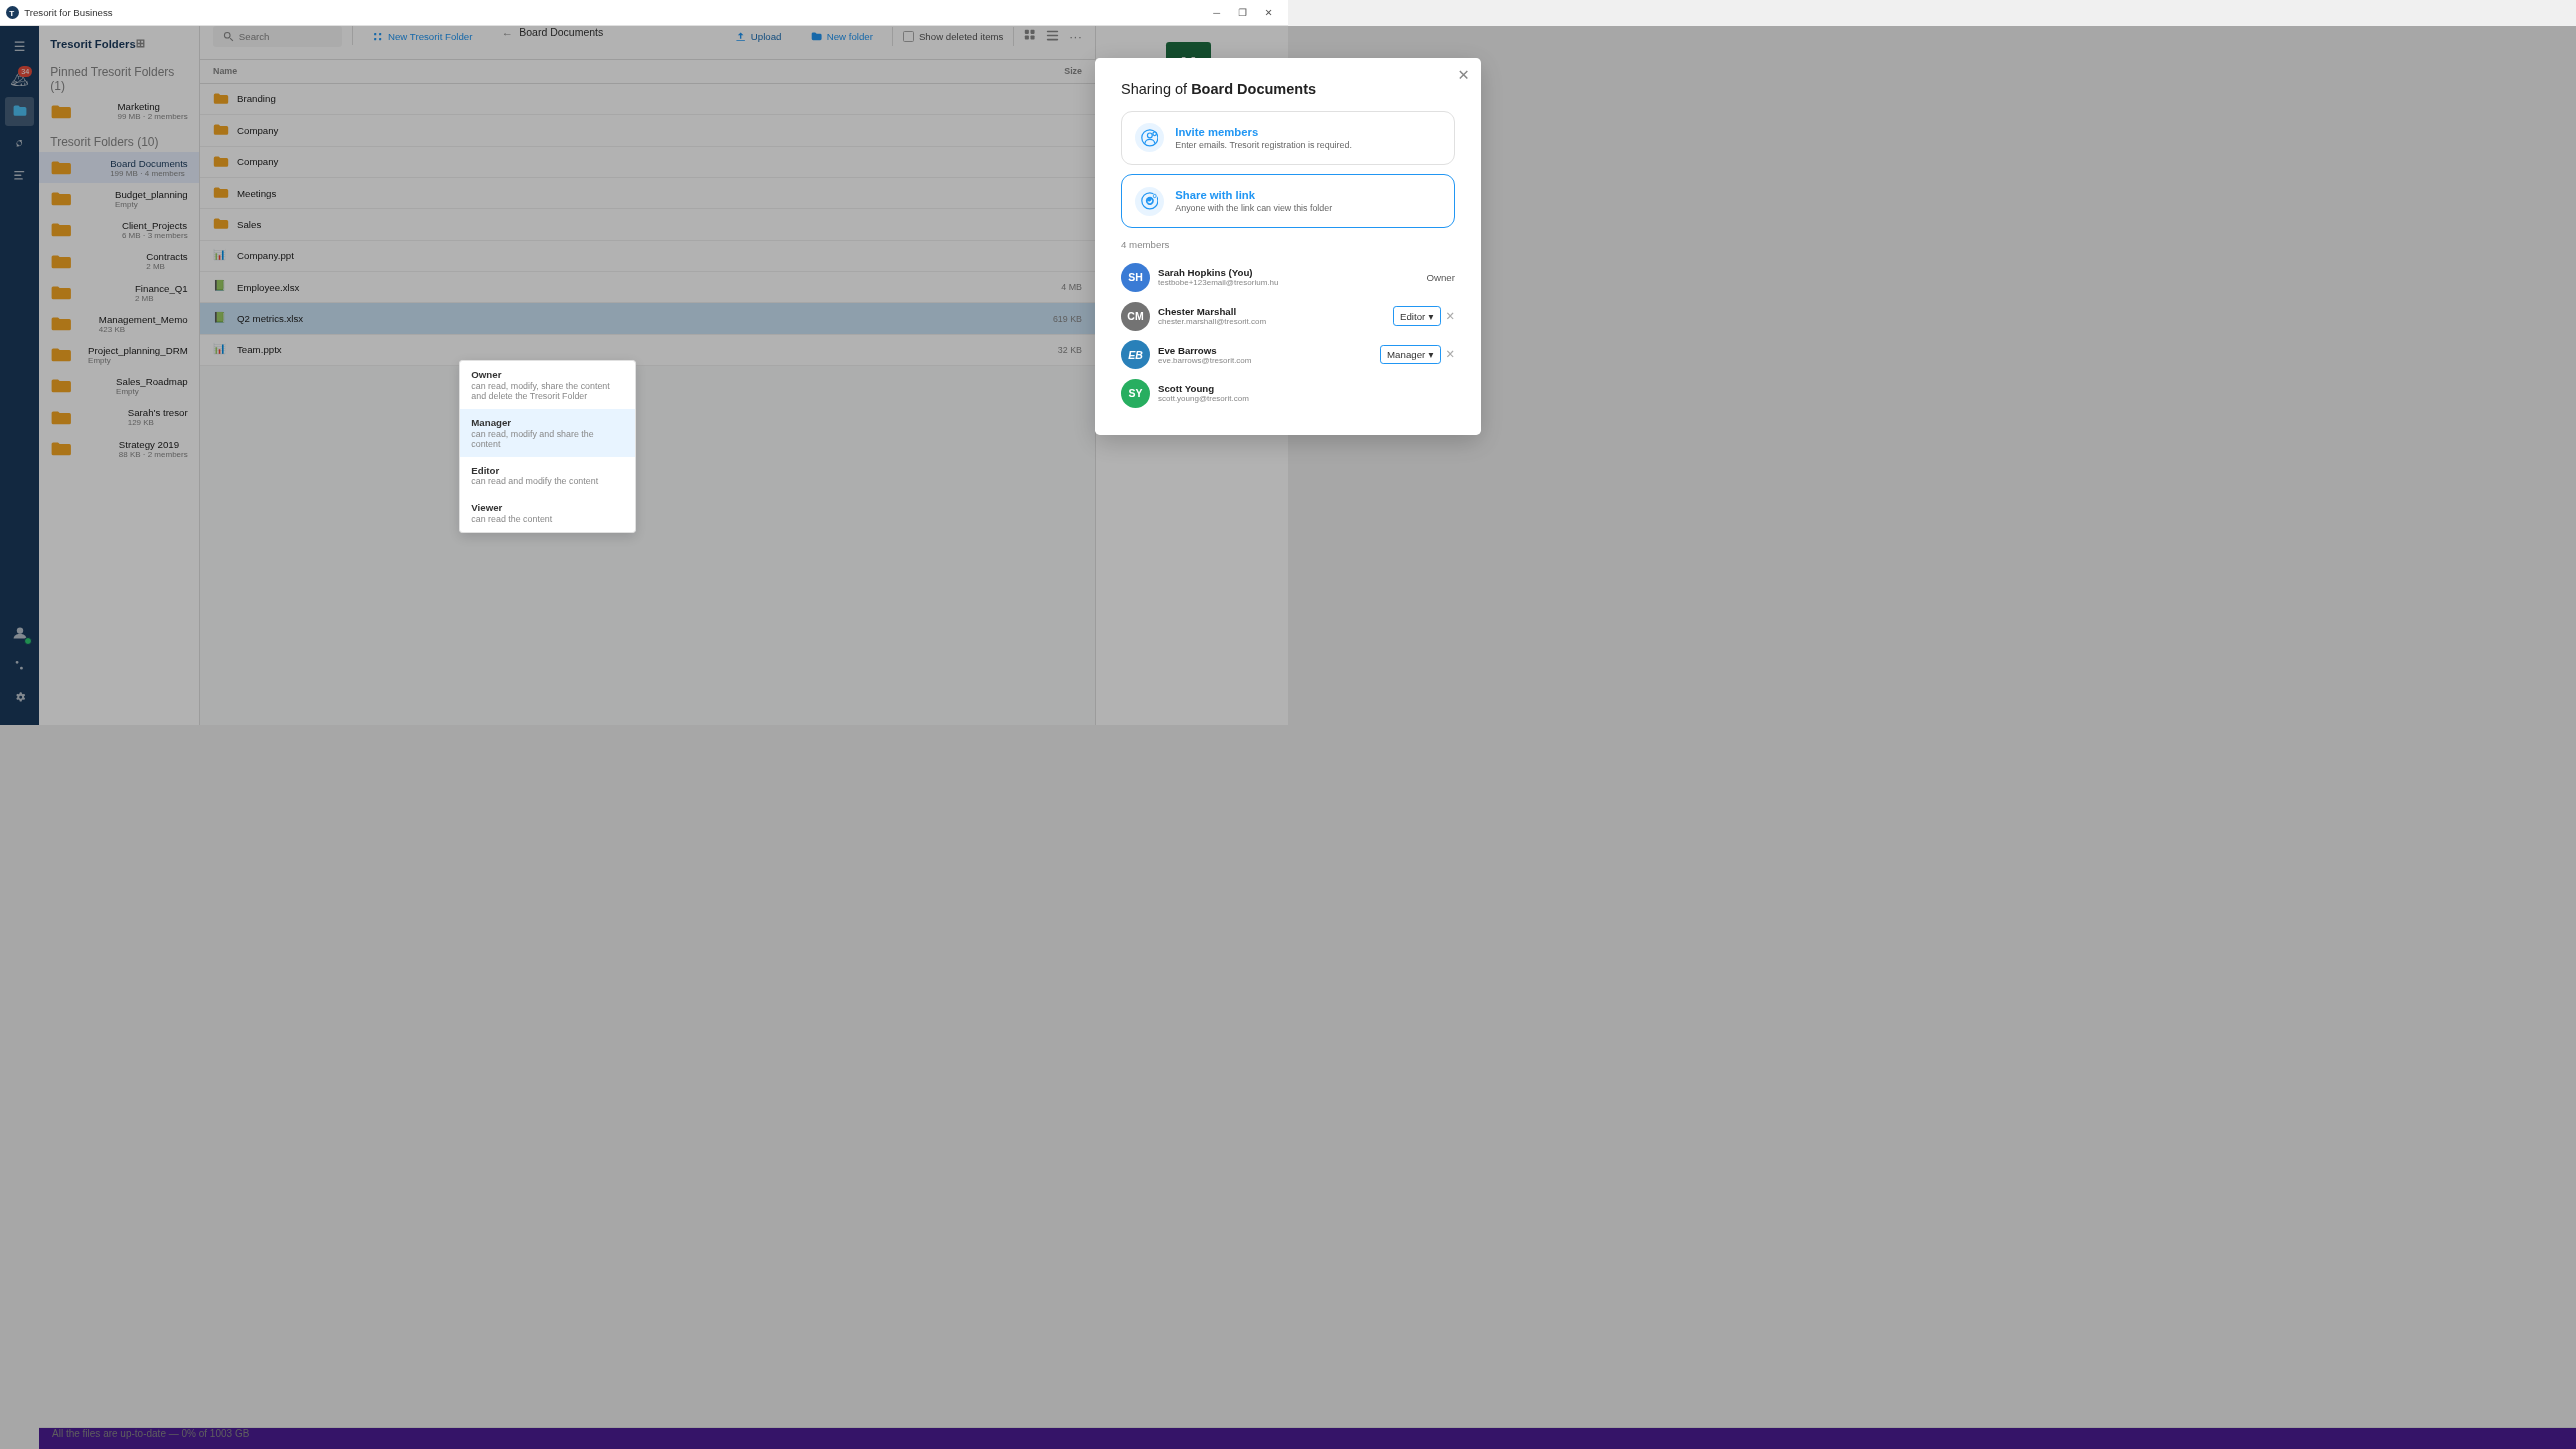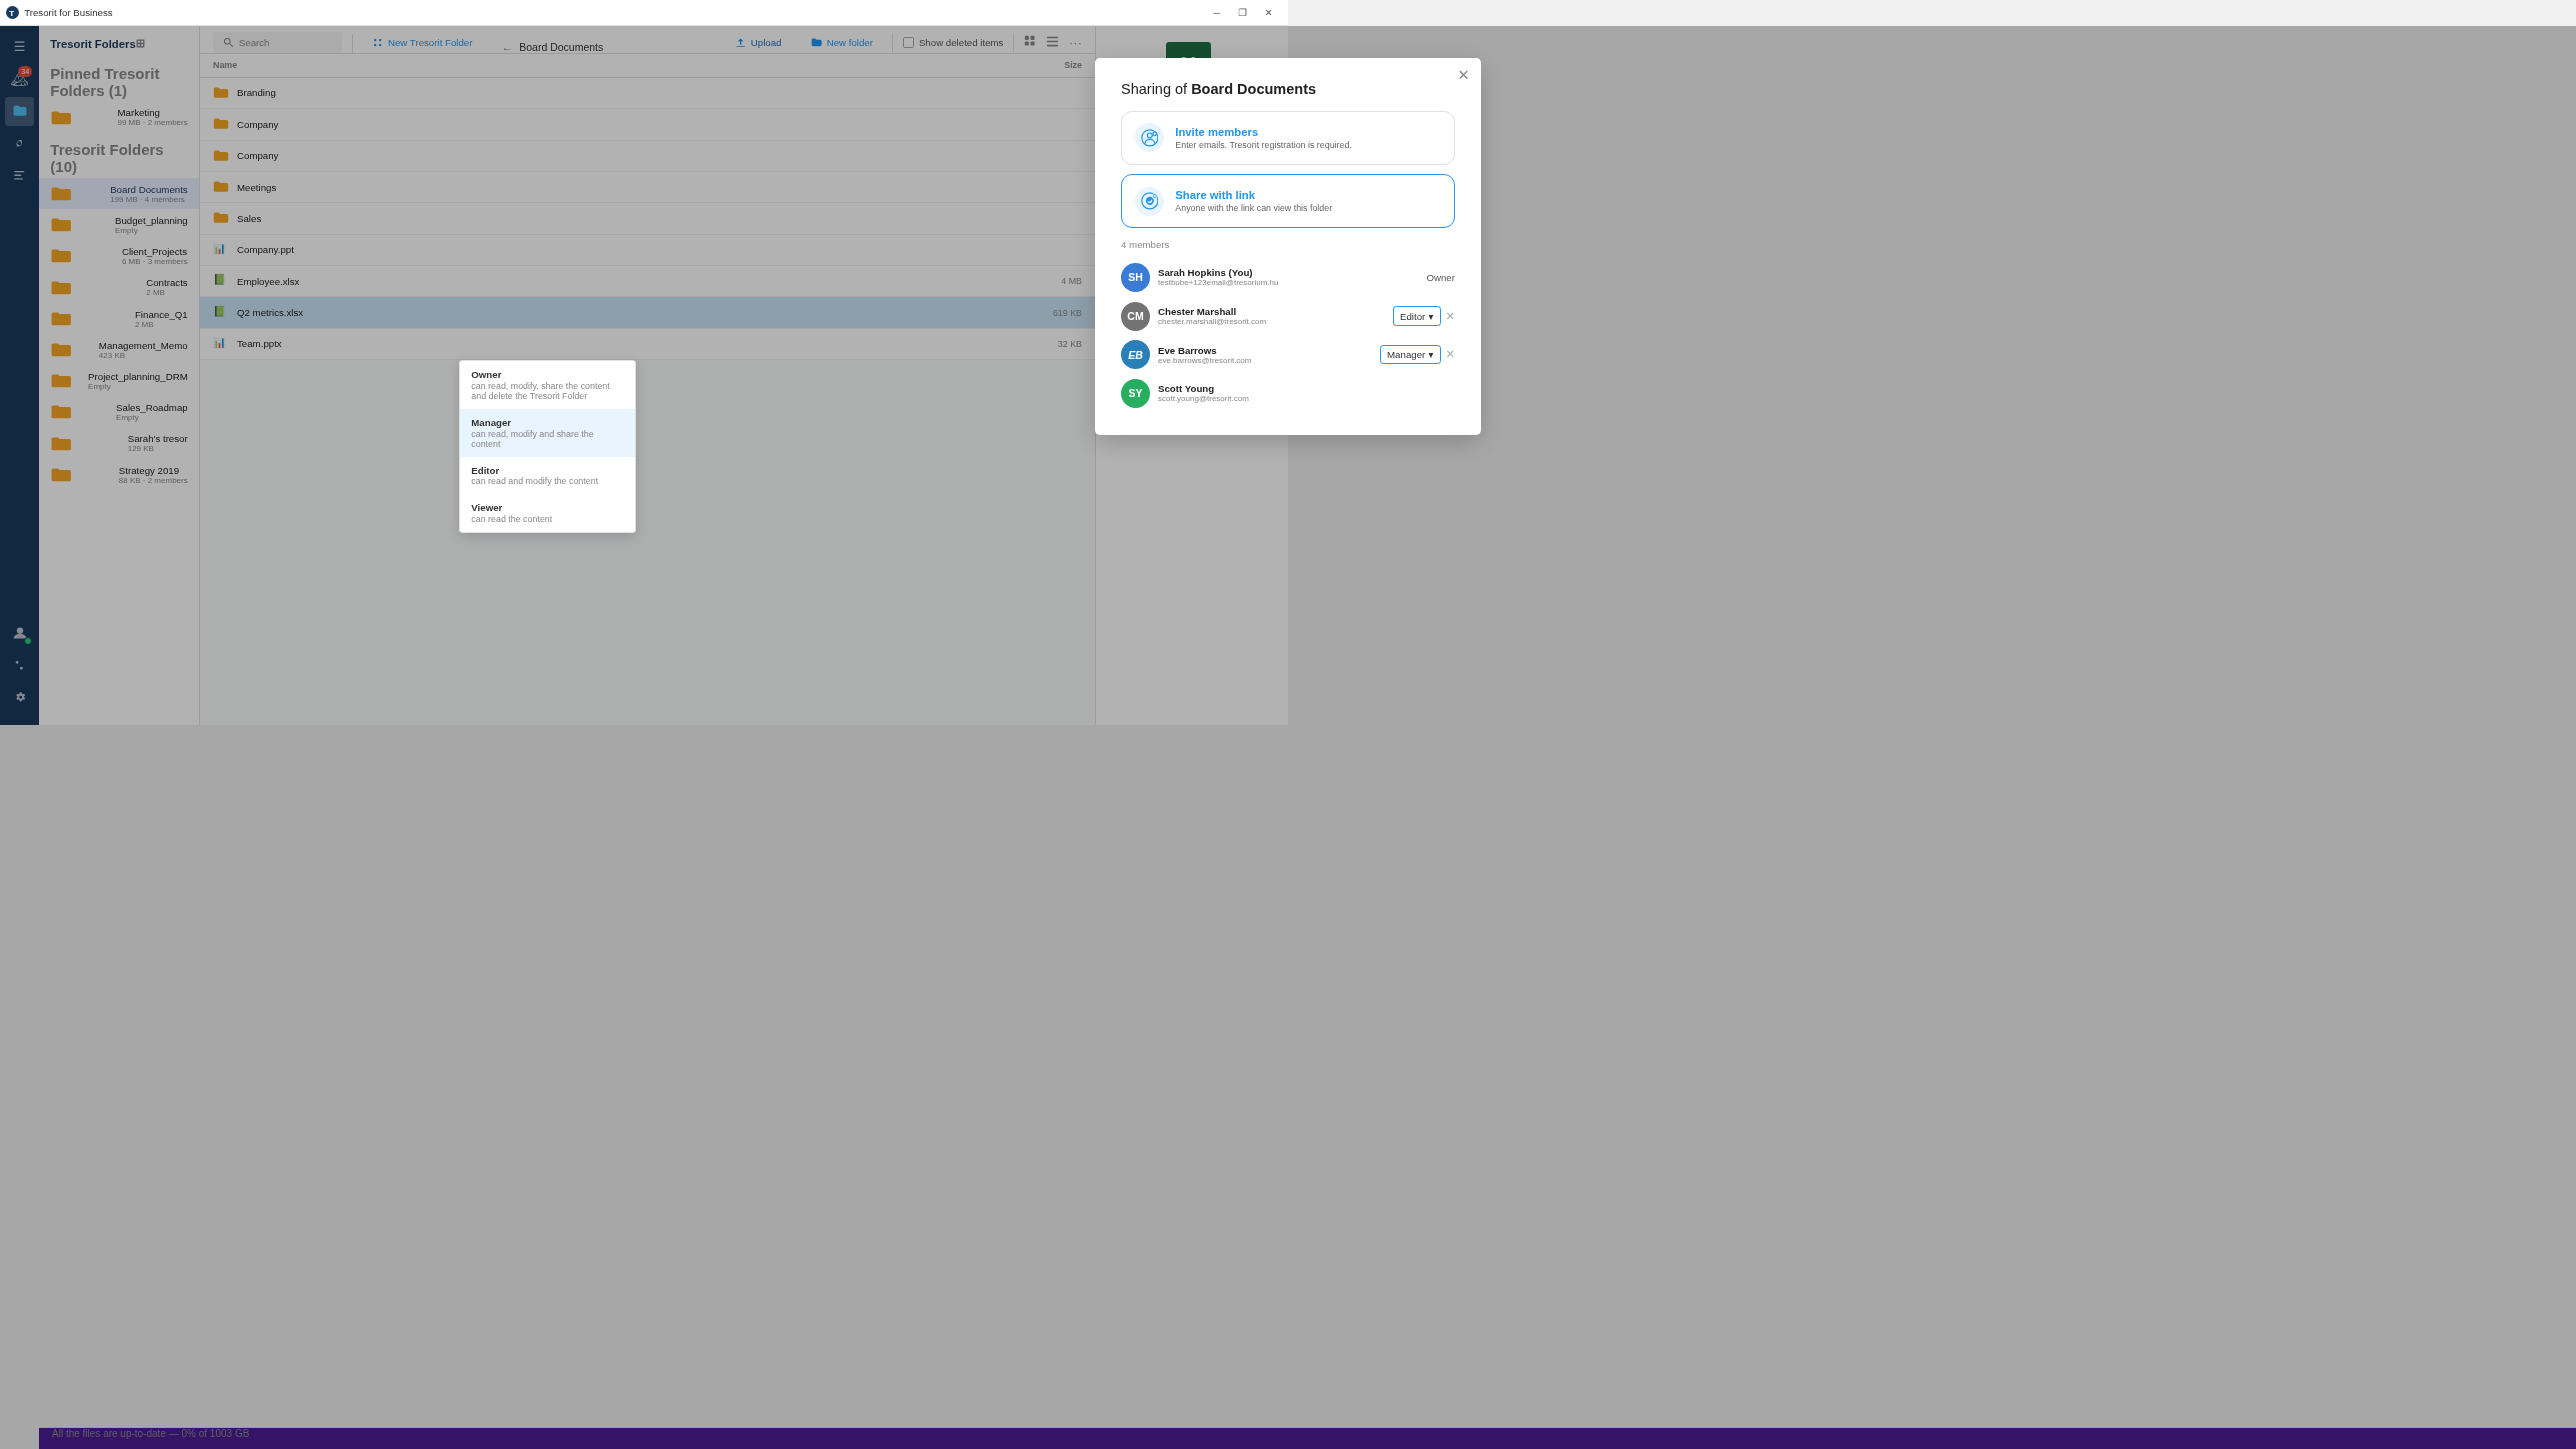--- a/index.html
+++ b/index.html
@@ -63,23 +63,23 @@
       padding: 11.3px 11.3px 6.4px 11.3px;
       font-size: 11.3px;
       font-weight: 600;
       color: #1a3a5c;
       display: flex;
       align-items: center;
       justify-content: flex-start;
     }
     .sidebar-section-title {
       padding: 8px 11.3px 3.2px 11.3px;
-      font-size: 15px;
+      font-size: 12px;
       color: #888;
-      font-weight: 700;
+      font-weight: 400;
     }
     .sidebar-item {
       display: flex;
       align-items: center;
       padding: 5.6px 11.3px;
       cursor: pointer;
       gap: 6.4px;
       justify-content: space-between;
     }
     .sidebar-item.active { background: #e8f0fe; }
@@ -93,25 +93,25 @@
     .main-content {
       flex: 1;
       display: flex;
       flex-direction: column;
       background: #f8f9fa;
       min-width: 0;
     }
 
     
     .toolbar {
-      height: 28px;
+      height: 34px;
       background: #fff;
       border-bottom: 0.8px solid #e0e0e0;
       display: flex;
-      align-items: flex-end;
+      align-items: flex-start;
       padding: 0 13px;
       gap: 9.7px;
     }
     .toolbar-search {
       display: flex; align-items: center; gap: 4.8px;
       background: #f5f5f5; border-radius: 3.2px;
       padding: 4.8px 9.7px; width: 129px;
       font-size: 9.7px; color: #888; cursor: pointer;
     }
     .breadcrumb-area {

